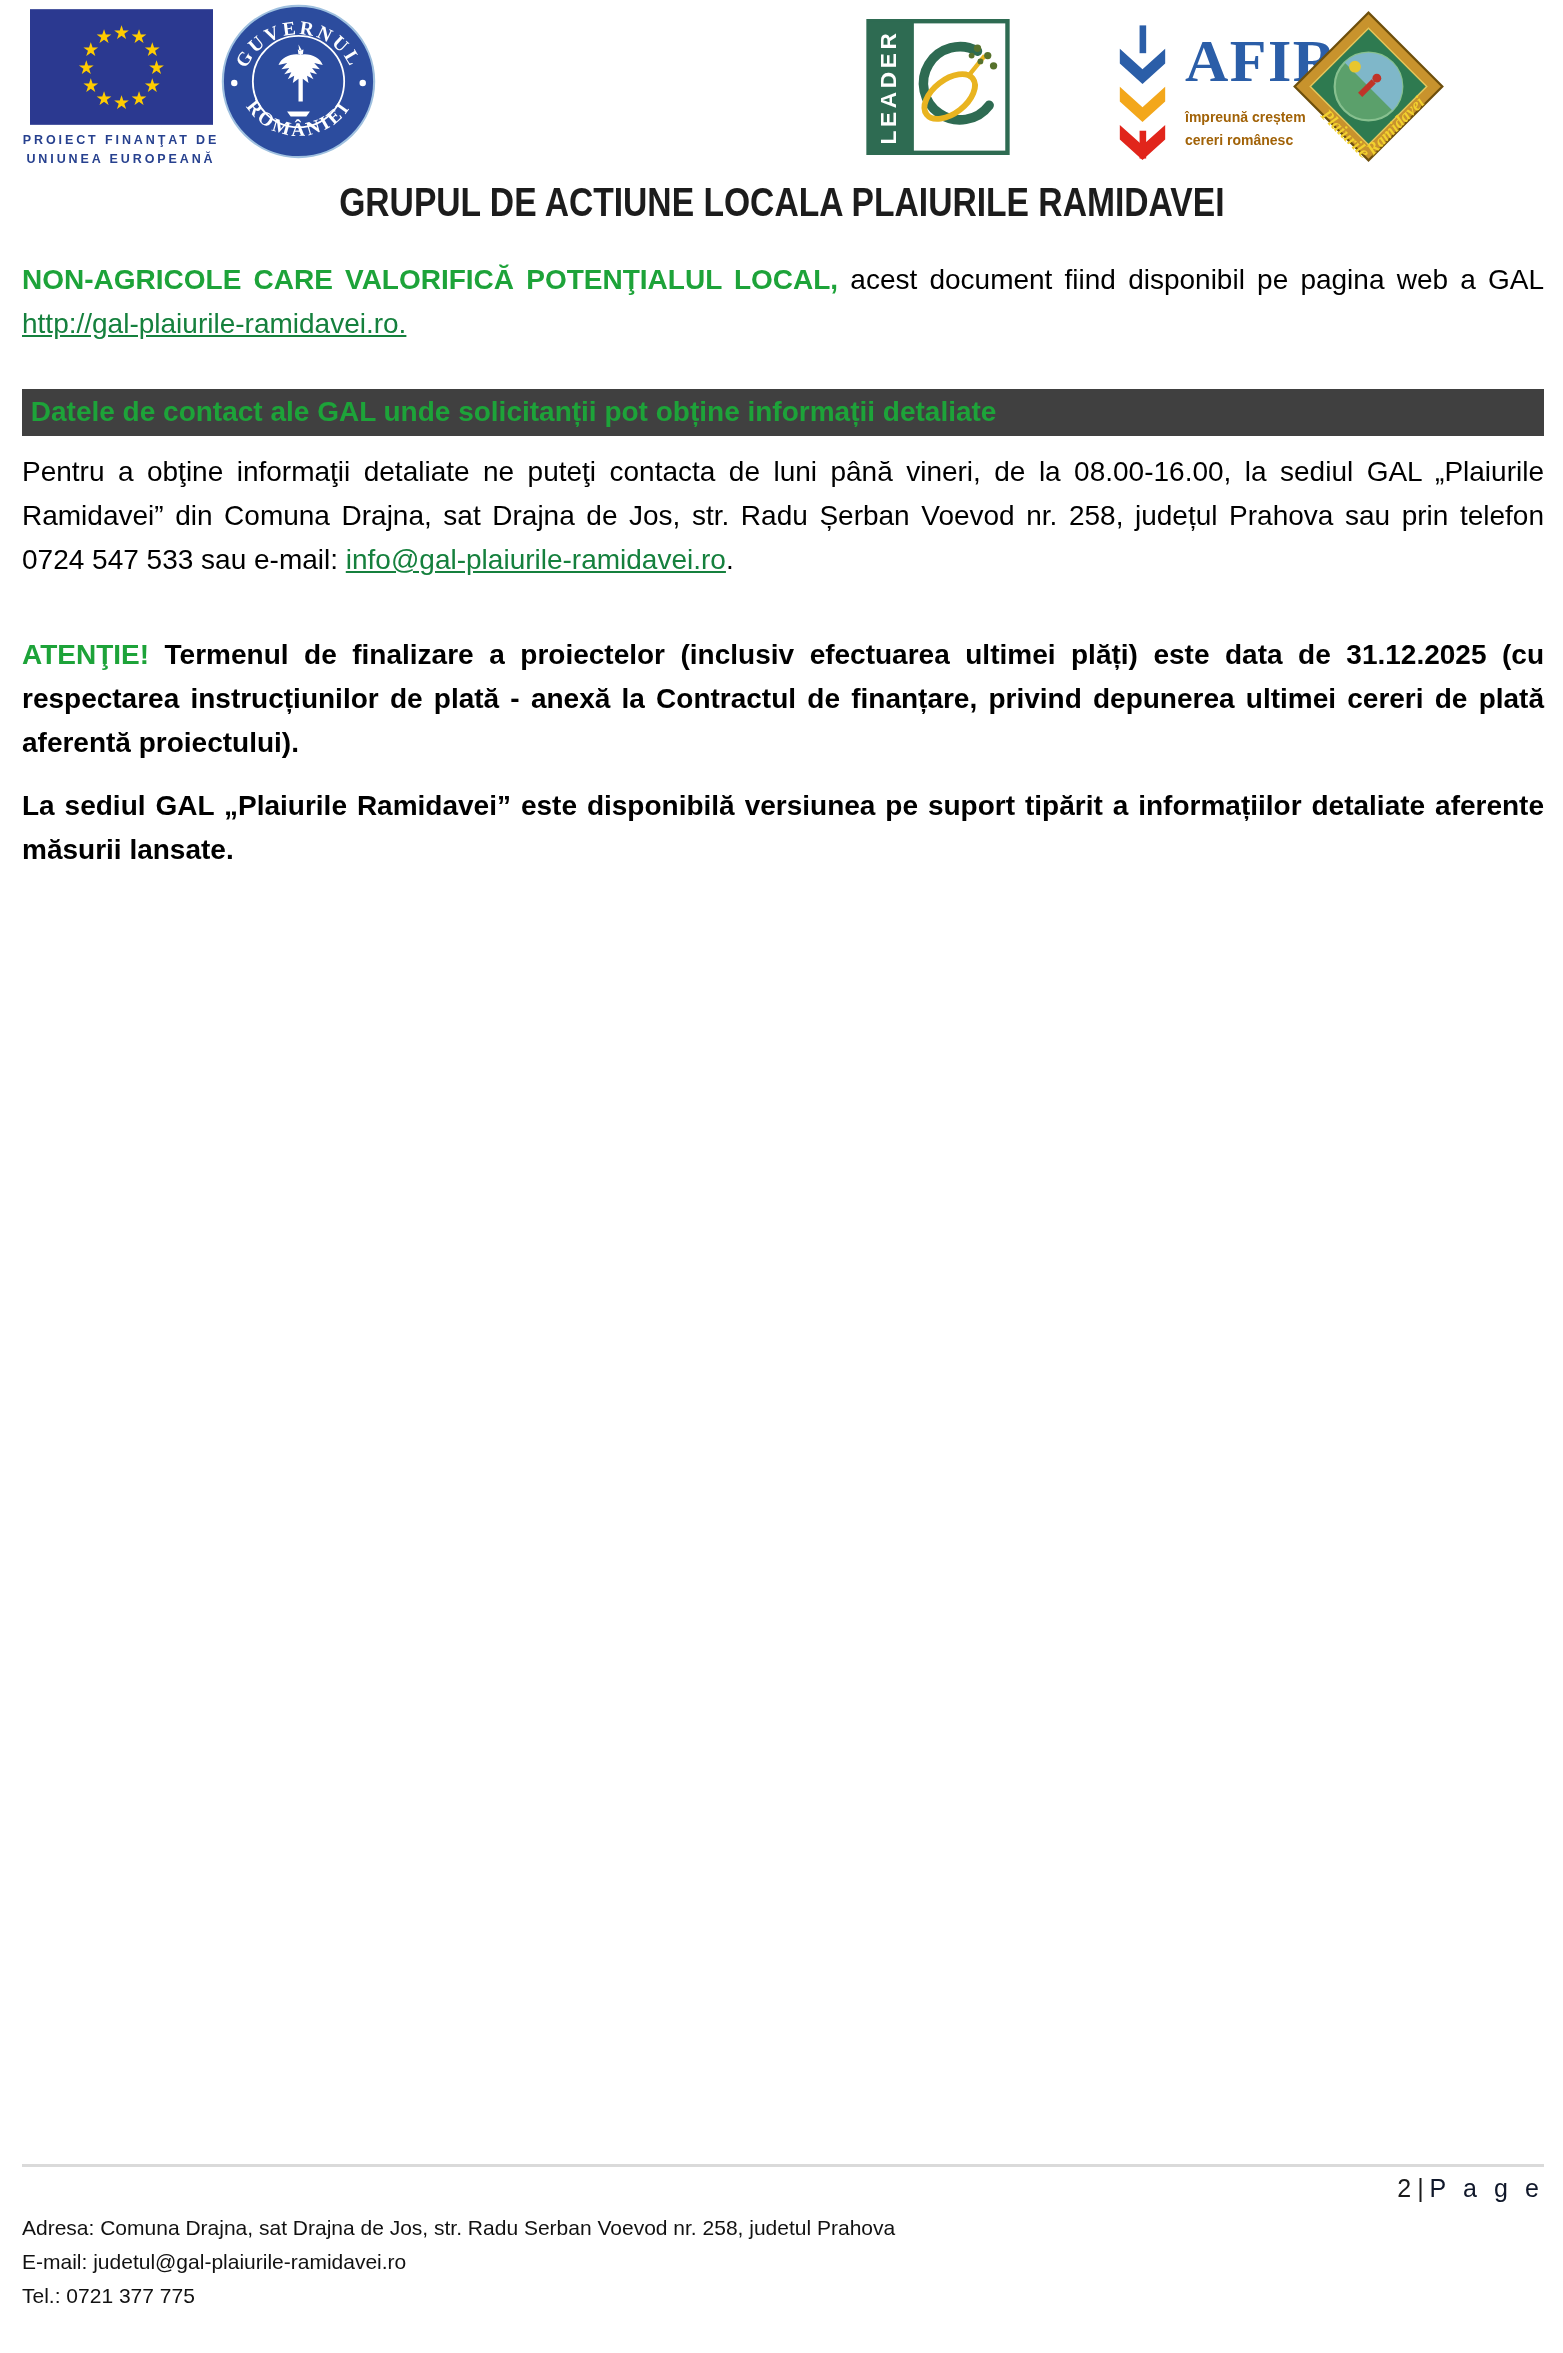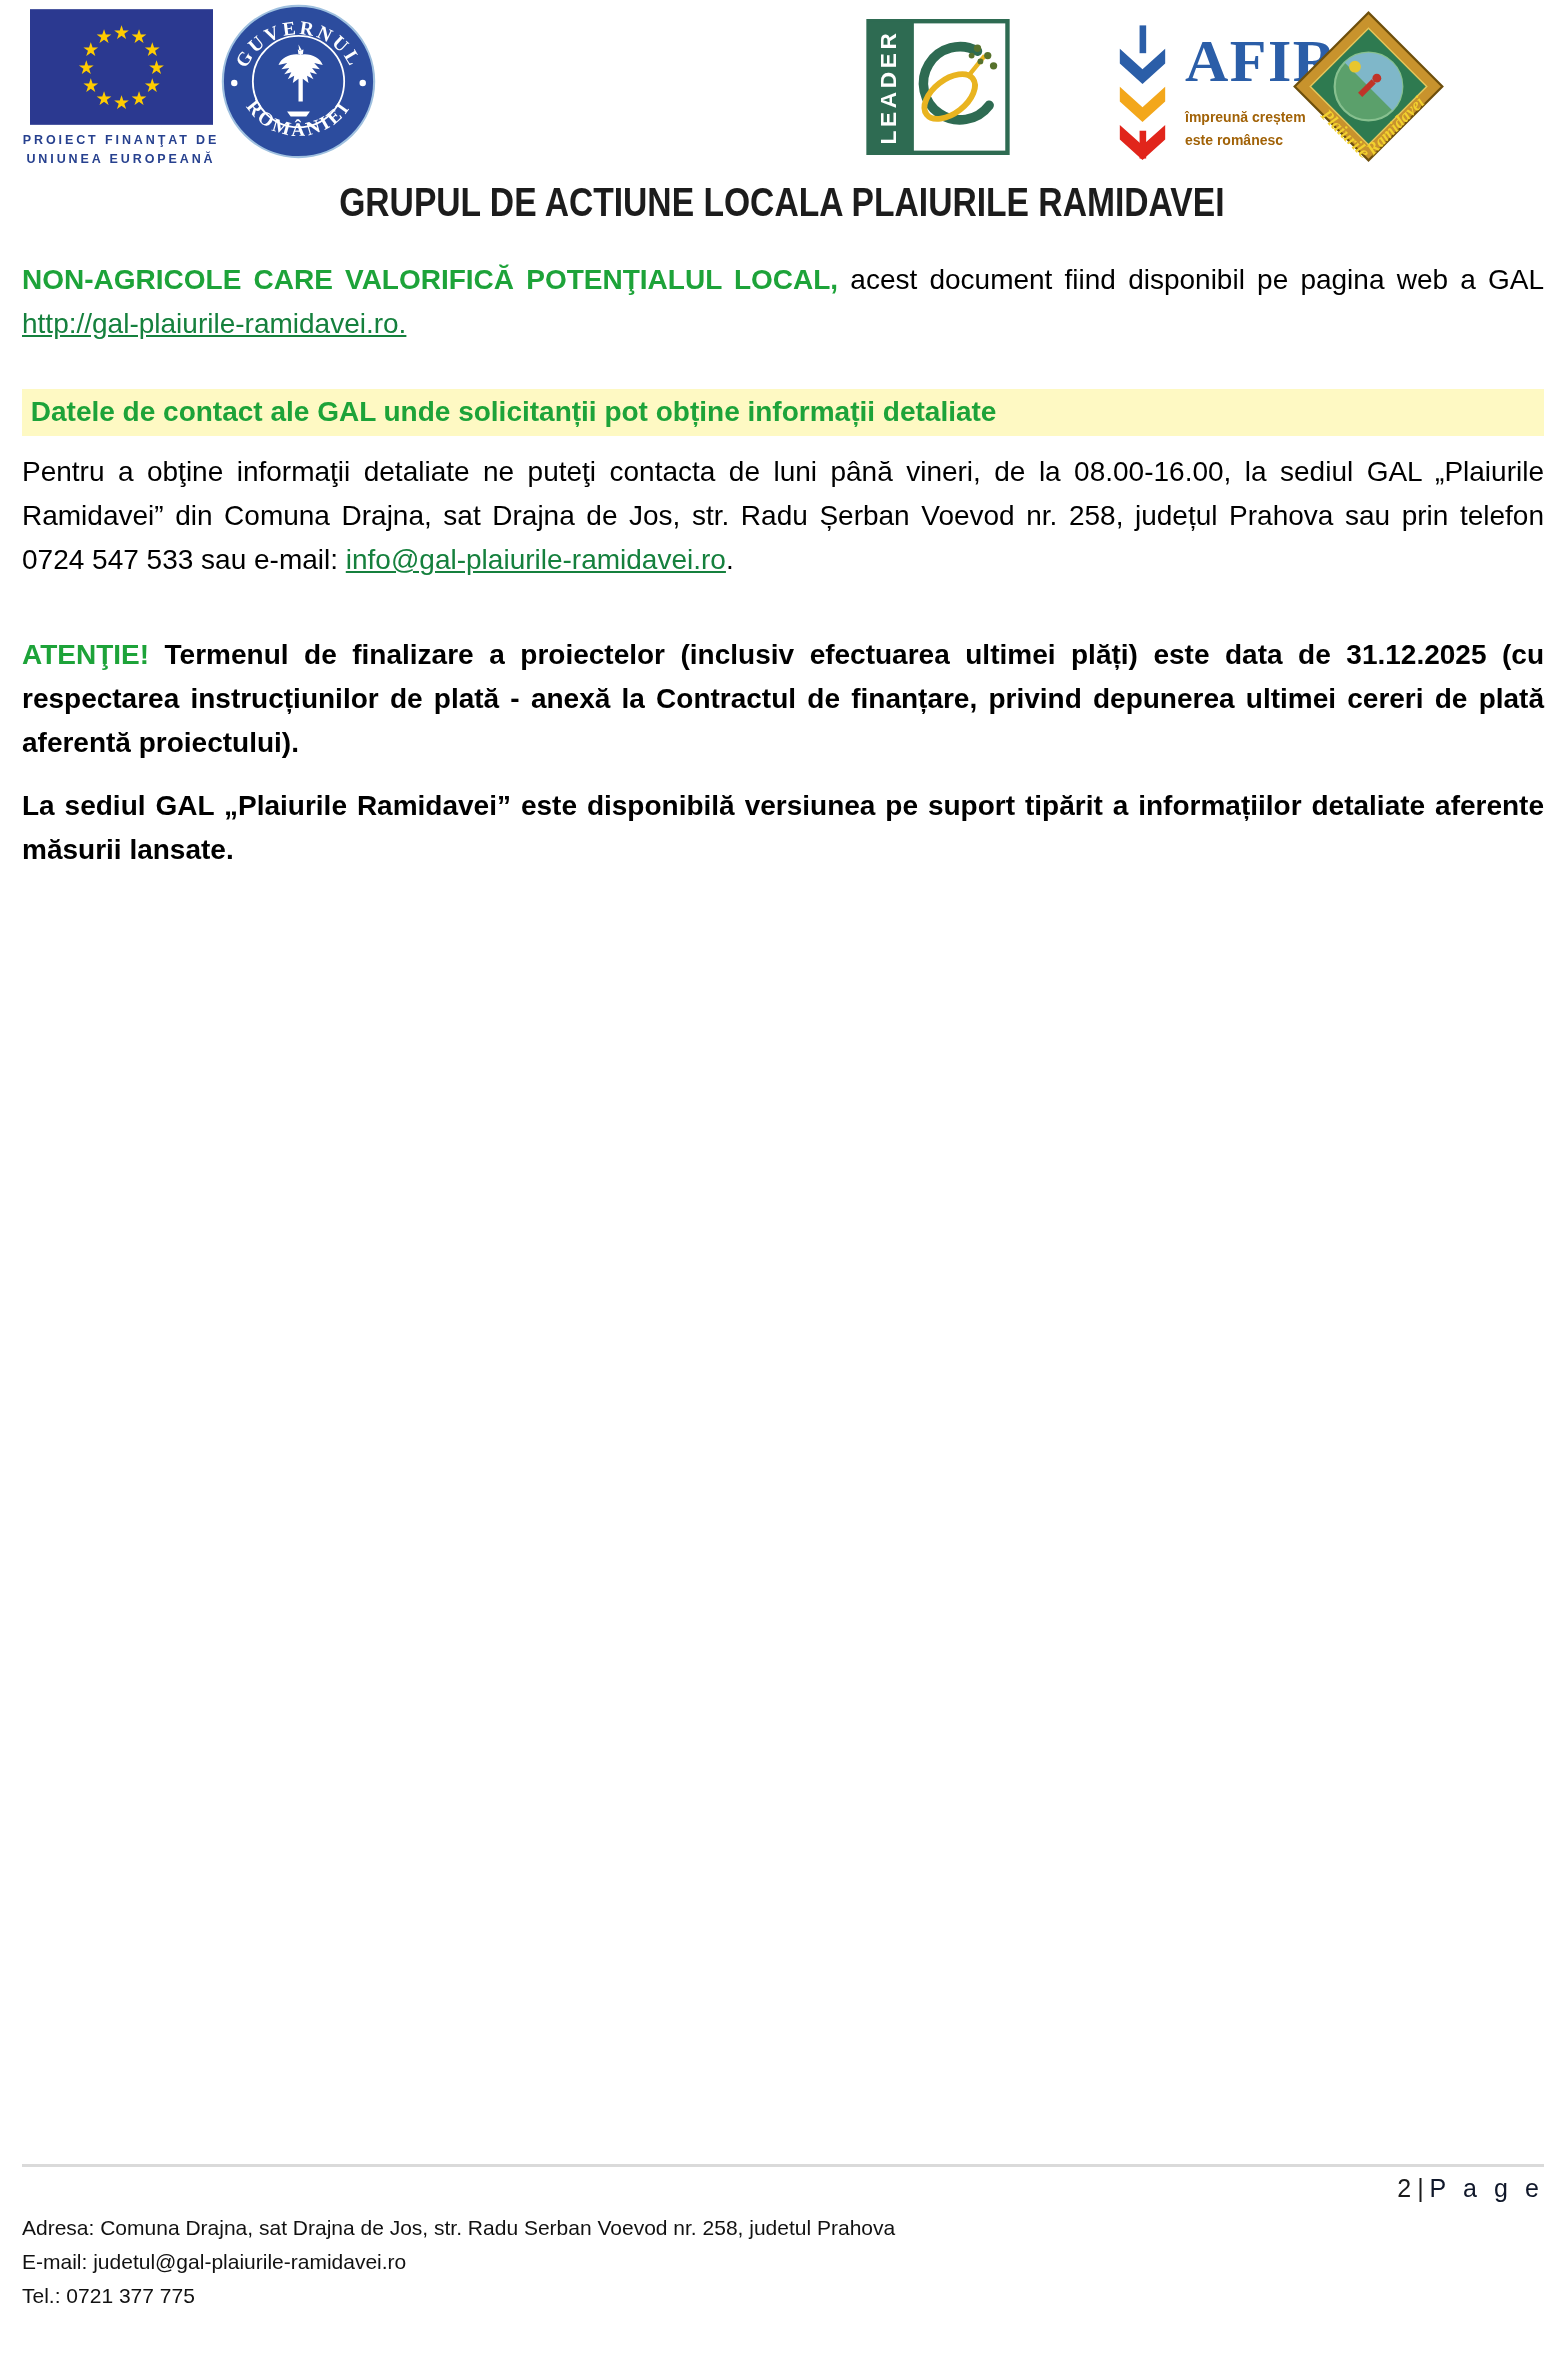--- a/index.html
+++ b/index.html
@@ -26,21 +26,21 @@
   .gal-title{position:absolute;top:179px;left:0;right:0;text-align:center;white-space:nowrap;}
   .gal-title span{display:inline-block;transform:scaleX(0.82);transform-origin:center;
                   font-size:41px;font-weight:bold;color:#1c1c1c;letter-spacing:0px;}
 
   
   .content{position:absolute;left:22px;right:19px;top:258px;
            font-size:28px;line-height:44px;text-align:justify;}
   .content p{margin:0;}
   .green-b{color:#1DA339;font-weight:bold;}
   a.doclink{color:#15803d;text-decoration:underline;cursor:pointer;}
-  .heading-bar{margin-top:43px;background:#fef9c3;padding:6.6px 10.3px 8px 8.8px;
+  .heading-bar{margin-top:43px;background:#404040;padding:6.6px 10.3px 8px 8.8px;
                line-height:32px;text-align:left;}
   .heading-bar span{color:#1DA339;font-weight:bold;}
   .p2{margin-top:14.7px !important;}
   .attention{margin-top:51px !important;font-weight:bold;}
   .p4{margin-top:19px !important;font-weight:bold;}
 
   
   .footer-rule{position:absolute;top:2164px;left:22px;right:19px;height:2.9px;background:#DADADA;}
   .page-num{position:absolute;top:2174px;right:19px;font-size:25px;color:#1a1a1a;}
   .page-num .bar{margin:0 5.9px;font-weight:300;}
@@ -124,21 +124,21 @@
       <rect x="32" y="6" width="9" height="38" fill="#2B5EA8"></rect>
       <path d="M5,38 L36,66 L67,38 L67,58 L36,86 L5,58 Z" fill="#2B5EA8"></path>
       <path d="M5,90 L36,118 L67,90 L67,110 L36,138 L5,110 Z" fill="#F3A71B"></path>
       <path d="M5,142 L36,170 L67,142 L67,162 L36,190 L5,162 Z" fill="#E1251B"></path>
       <rect x="32" y="150" width="9" height="38" fill="#E1251B"></rect>
     </svg>
     <div class="afir-text">
       <div class="afir-name">AFIR</div>
       <div class="afir-tagline">
         <div>împreună creștem</div>
-        <div>este românesc</div>
+        <div>cereri românesc</div>
       </div>
     </div>
   </div>
 
   <div class="logo diamond">
     <svg width="153" height="153" viewBox="0 0 208 208">
       <g transform="rotate(45 104 104)">
         <rect x="33" y="33" width="142" height="142" fill="#C8932D" stroke="#6E4F0C" stroke-width="3"></rect>
         <rect x="48" y="48" width="112" height="112" fill="#2E7A50" stroke="#E5C65A" stroke-width="2"></rect>
         <circle cx="104" cy="104" r="46" fill="#5BA06B" stroke="#87C08F" stroke-width="3"></circle>

